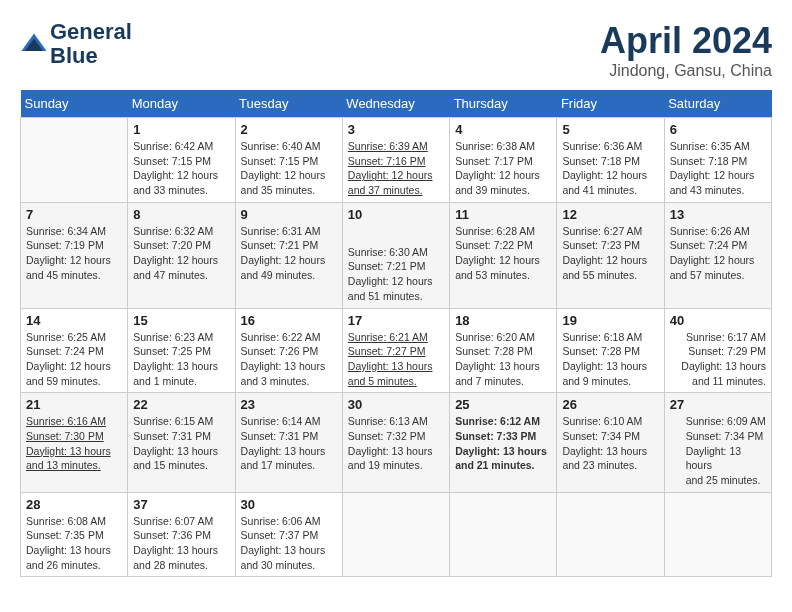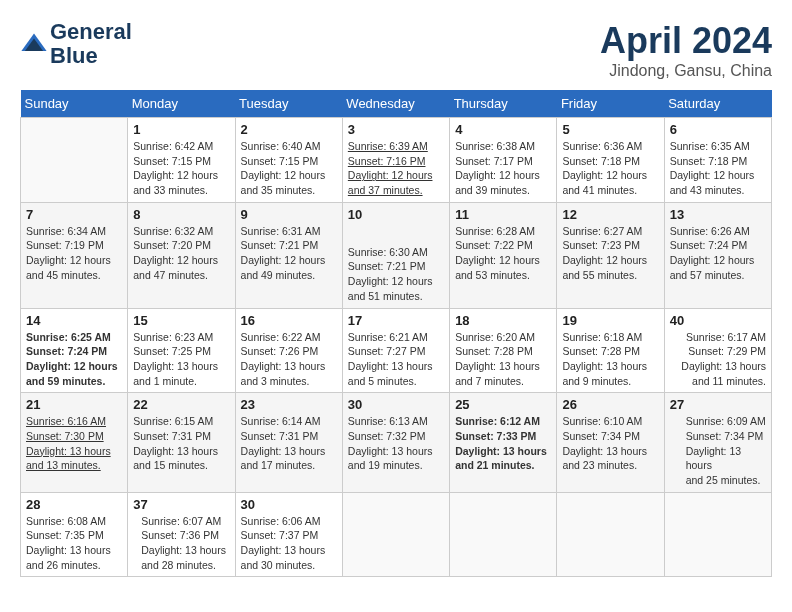--- a/index.html
+++ b/index.html
@@ -213,42 +213,42 @@
           <span class="day-num">13</span>
           <div class="day-info" style="white-space: pre-line;">Sunrise: 6:26 AM
 Sunset: 7:24 PM
 Daylight: 12 hours
 and 57 minutes.</div>
         </td>
       </tr>
       <tr>
         <td>
           <span class="day-num">14</span>
-          <div class="day-info" style="white-space: pre-line; font-weight: bold;">Sunrise: 6:25 AM
+          <div class="day-info" style="white-space: pre-line;">Sunrise: 6:25 AM
 Sunset: 7:24 PM
 Daylight: 12 hours
 and 59 minutes.</div>
         </td>
         <td>
           <span class="day-num">15</span>
           <div class="day-info" style="white-space: pre-line;">Sunrise: 6:23 AM
 Sunset: 7:25 PM
 Daylight: 13 hours
 and 1 minute.</div>
         </td>
         <td>
           <span class="day-num">16</span>
           <div class="day-info" style="white-space: pre-line;">Sunrise: 6:22 AM
 Sunset: 7:26 PM
 Daylight: 13 hours
 and 3 minutes.</div>
         </td>
         <td>
           <span class="day-num">17</span>
-          <div class="day-info" style="white-space: pre-line;">Sunrise: 6:21 AM
+          <div class="day-info" style="white-space: pre-line; text-decoration: underline;">Sunrise: 6:21 AM
 Sunset: 7:27 PM
 Daylight: 13 hours
 and 5 minutes.</div>
         </td>
         <td>
           <span class="day-num">18</span>
           <div class="day-info" style="white-space: pre-line;">Sunrise: 6:20 AM
 Sunset: 7:28 PM
 Daylight: 13 hours
 and 7 minutes.</div>
@@ -322,21 +322,21 @@
       <tr>
         <td>
           <span class="day-num">28</span>
           <div class="day-info" style="white-space: pre-line;">Sunrise: 6:08 AM
 Sunset: 7:35 PM
 Daylight: 13 hours
 and 26 minutes.</div>
         </td>
         <td>
           <span class="day-num">37</span>
-          <div class="day-info" style="white-space: pre-line; margin-left: 8px;">Sunrise: 6:07 AM
+          <div class="day-info" style="white-space: pre-line;">Sunrise: 6:07 AM
 Sunset: 7:36 PM
 Daylight: 13 hours
 and 28 minutes.</div>
         </td>
         <td>
           <span class="day-num">30</span>
           <div class="day-info" style="white-space: pre-line;">Sunrise: 6:06 AM
 Sunset: 7:37 PM
 Daylight: 13 hours
 and 30 minutes.</div>

